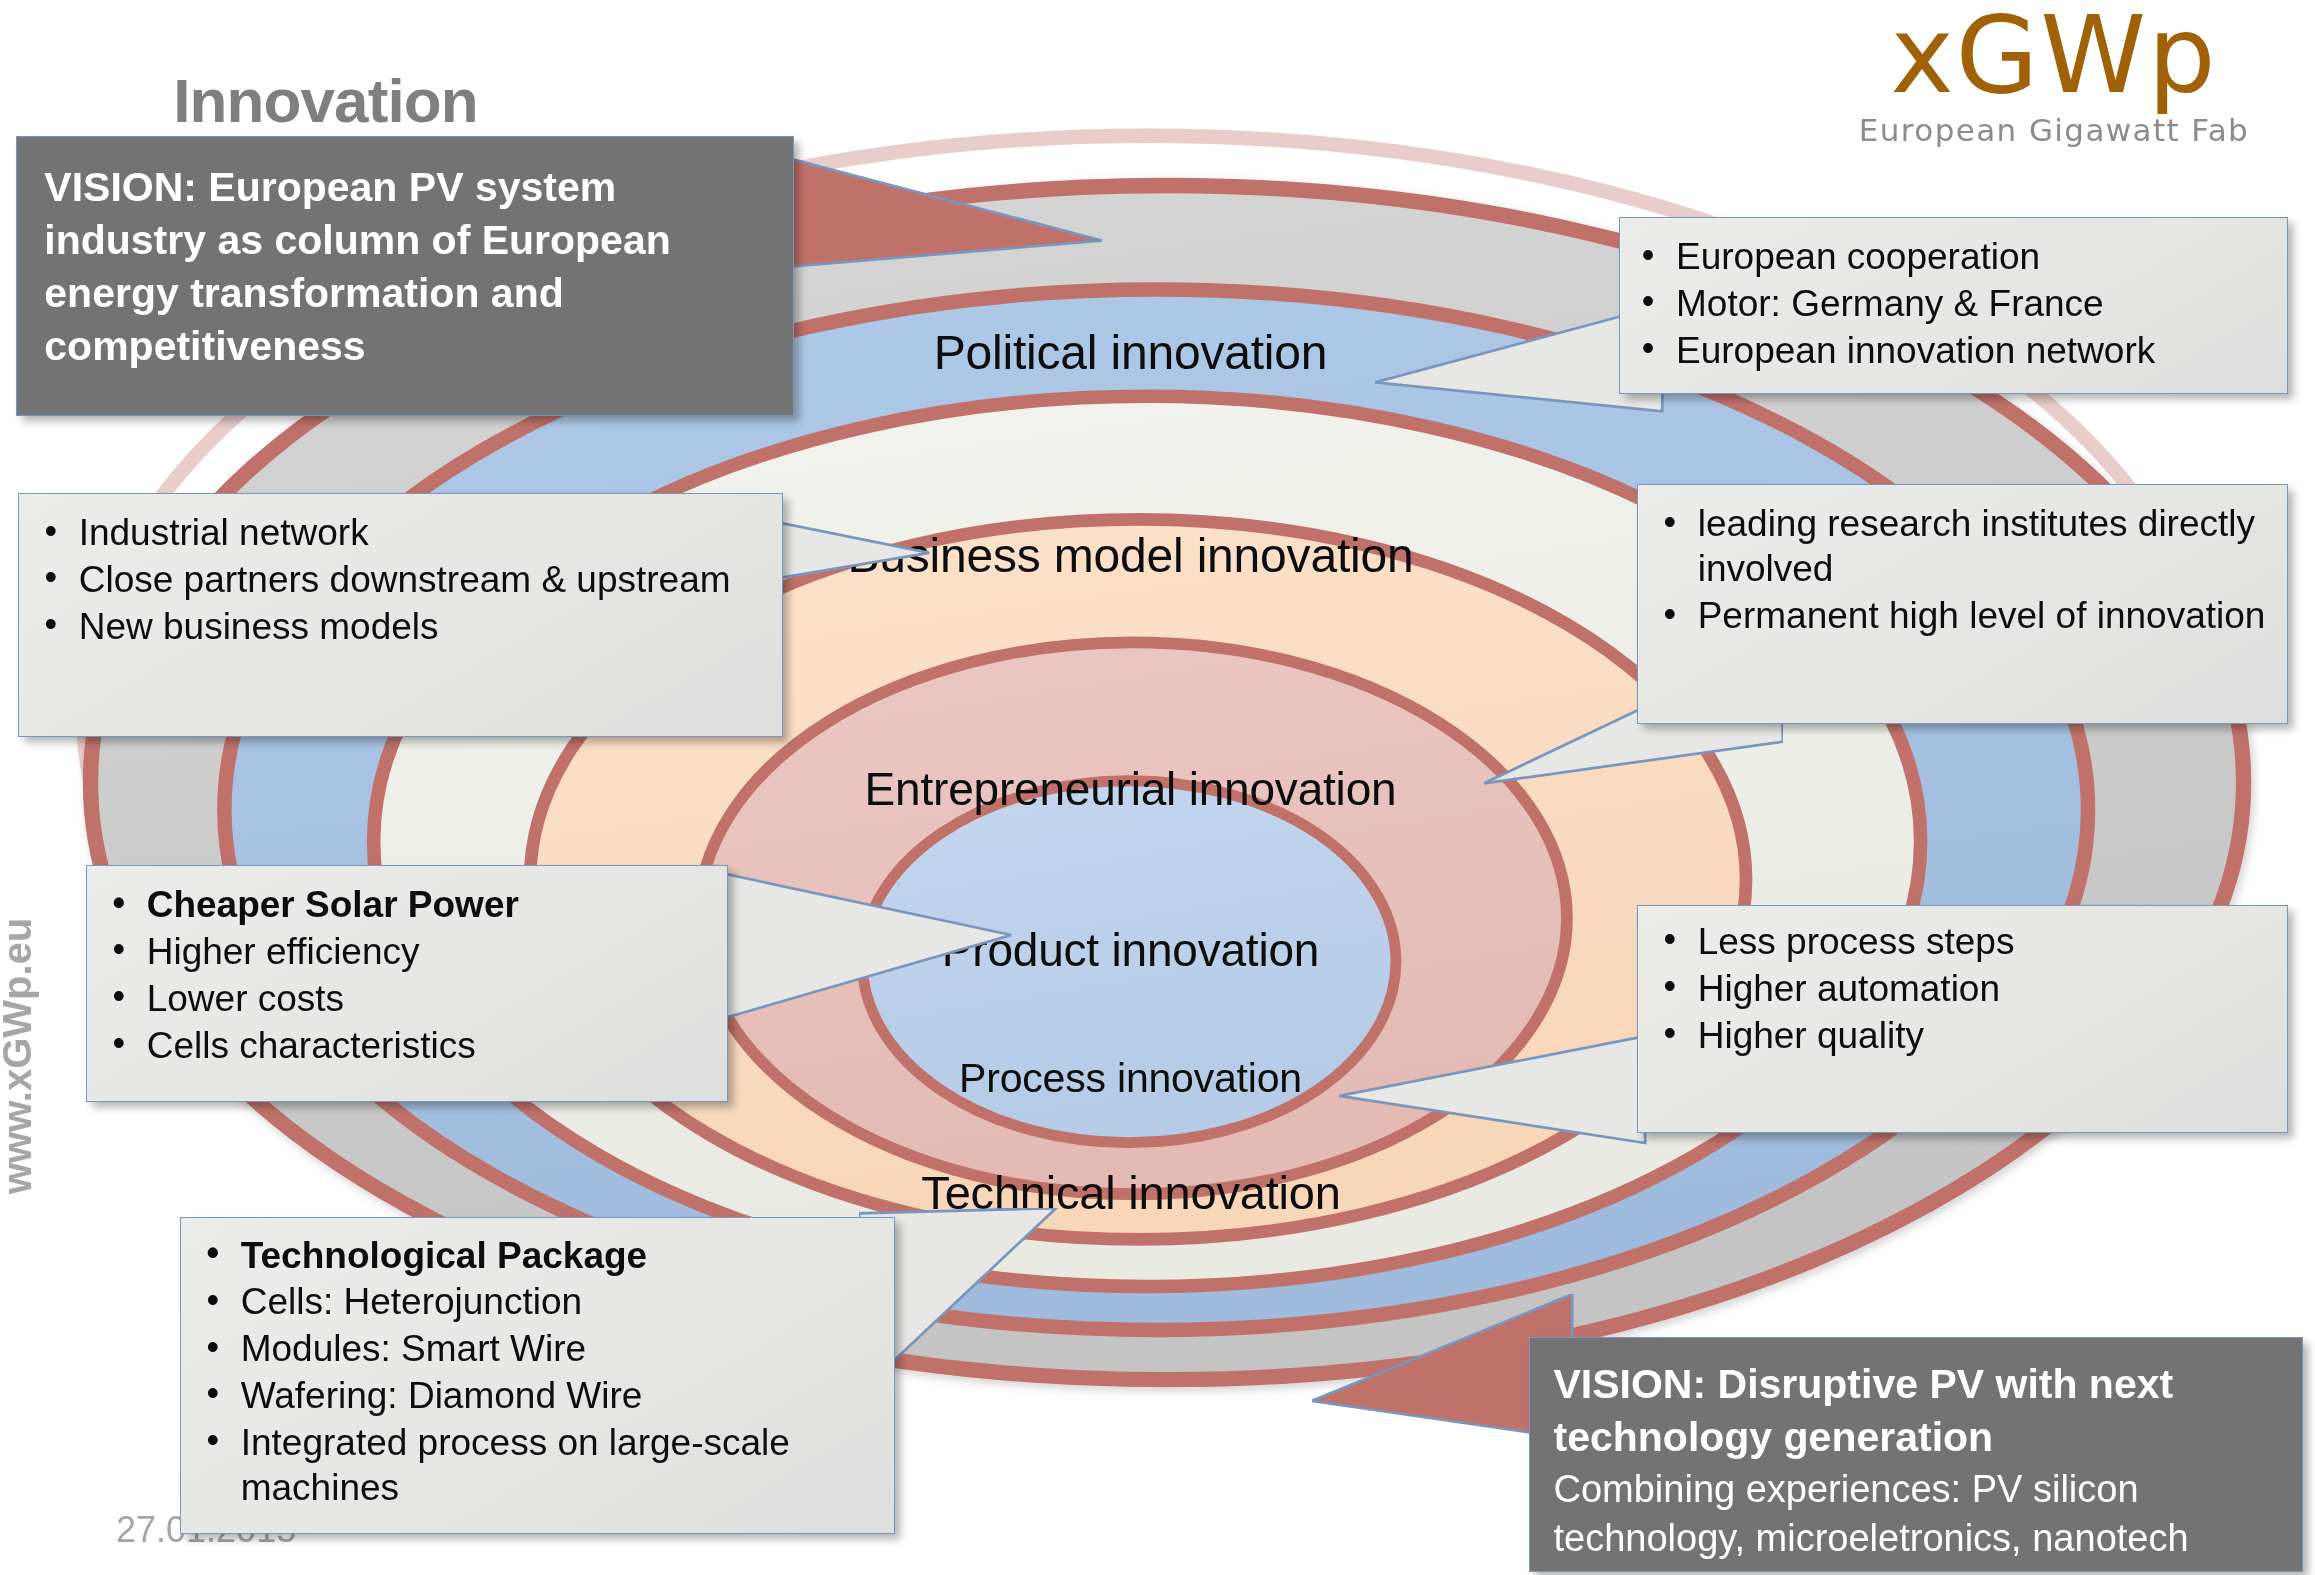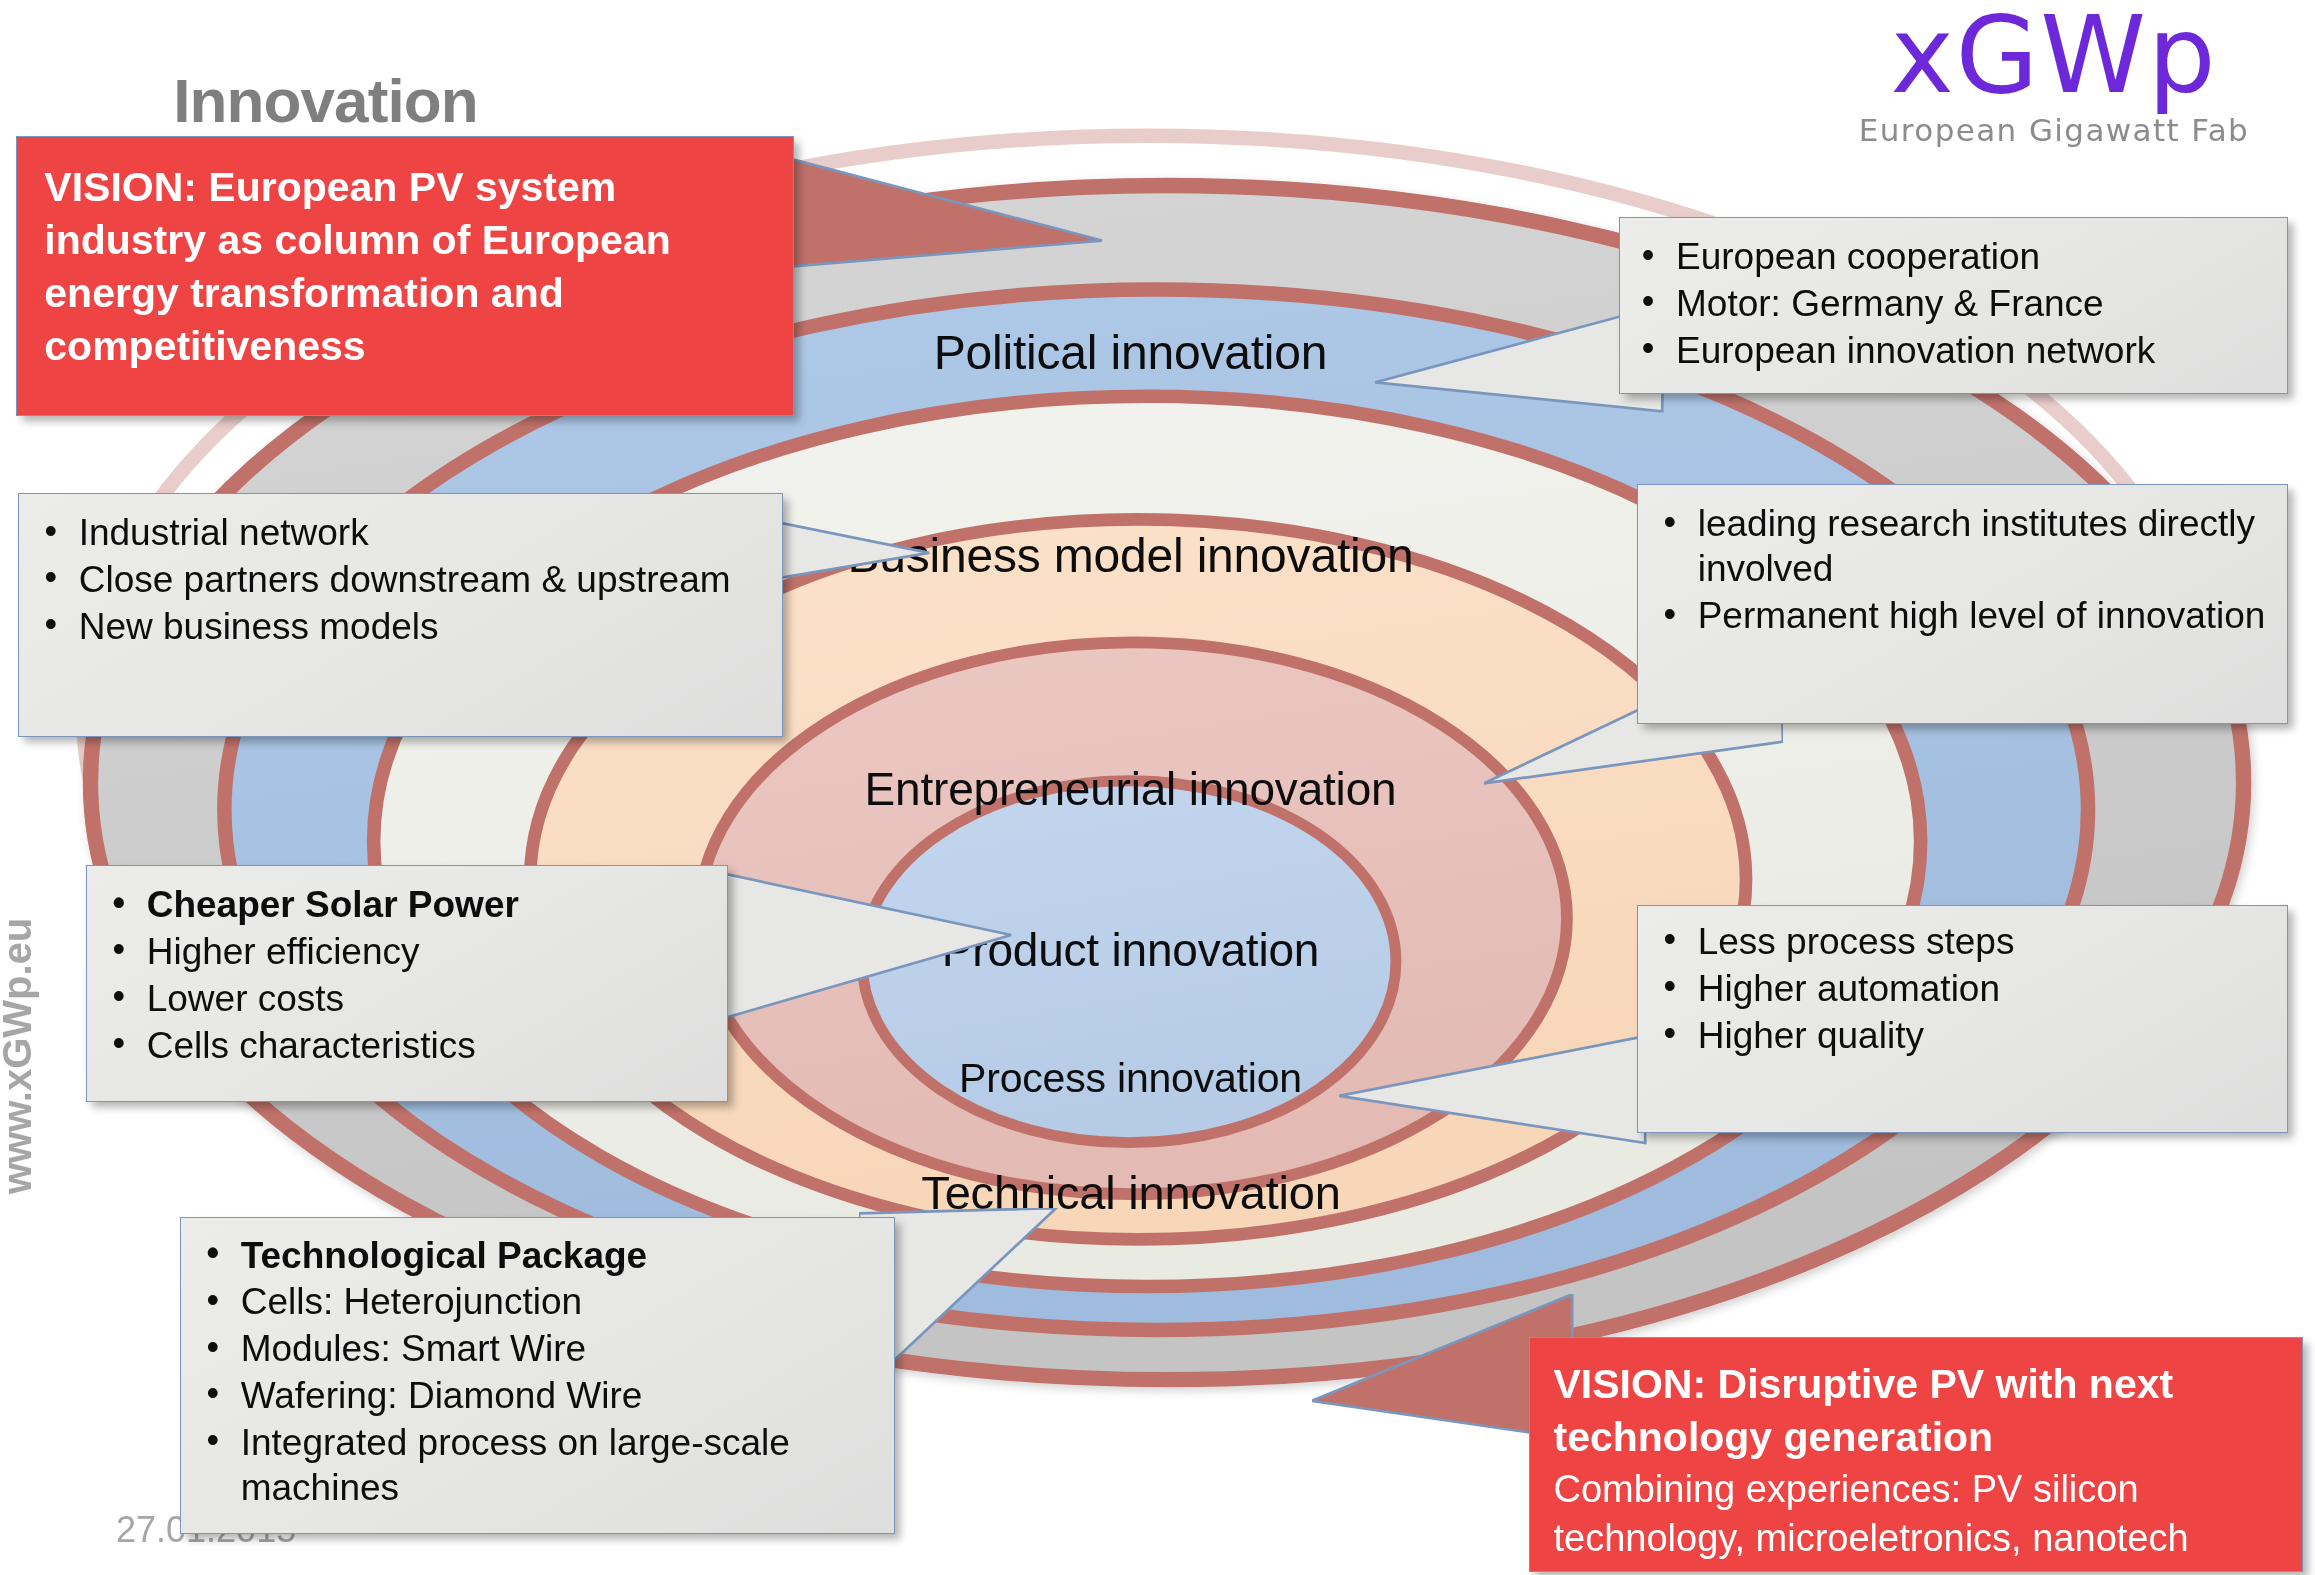--- a/index.html
+++ b/index.html
@@ -23,21 +23,21 @@
   
   #slide-title{
     position:absolute;left:900;top:65px;width:651px;
     text-align:center;color:#7f7f7f;font-size:62px;font-weight:bold;
     letter-spacing:-0.9px;
   }
 
   
   #logo{position:absolute;right:27px;top:5.4px;width:470px;text-align:center;}
   #logo .mark{
-    font-size:107px;line-height:0.95;color:#6d28d9;font-weight:400;
+    font-size:107px;line-height:0.95;color:#a16207;font-weight:400;
     letter-spacing:1.8px;font-family:"DejaVu Sans", sans-serif;
   }
   #logo .sub{
     font-size:31px;color:#8c8c8c;letter-spacing:1.4px;margin-top:5.4px;
     font-family:"DejaVu Sans", sans-serif;
     text-align:center;
   }
 
   
   #site-url{
@@ -67,21 +67,21 @@
     content:"\2022";position:absolute;left:12.7px;top:-1.8px;font-size:36px;color:#0d0d0d;
   }
   .callout li.b{font-weight:bold;}
 
   
   .tail{position:absolute;pointer-events:none;}
 
   
   .vision{
     position:absolute;box-sizing:border-box;
-    background:#ef4444;
+    background:#737373;
     border:1.8px solid #7a96bd;
     box-shadow:6.3px 6.3px 8.1px rgba(0,0,0,0.30);
     color:#ffffff;
   }
   .vision .hd{font-size:41px;font-weight:bold;line-height:1.30;}
   .vision .bd{font-size:38px;font-weight:400;line-height:1.30;}
 </style>
 </head>
 <body>
 

